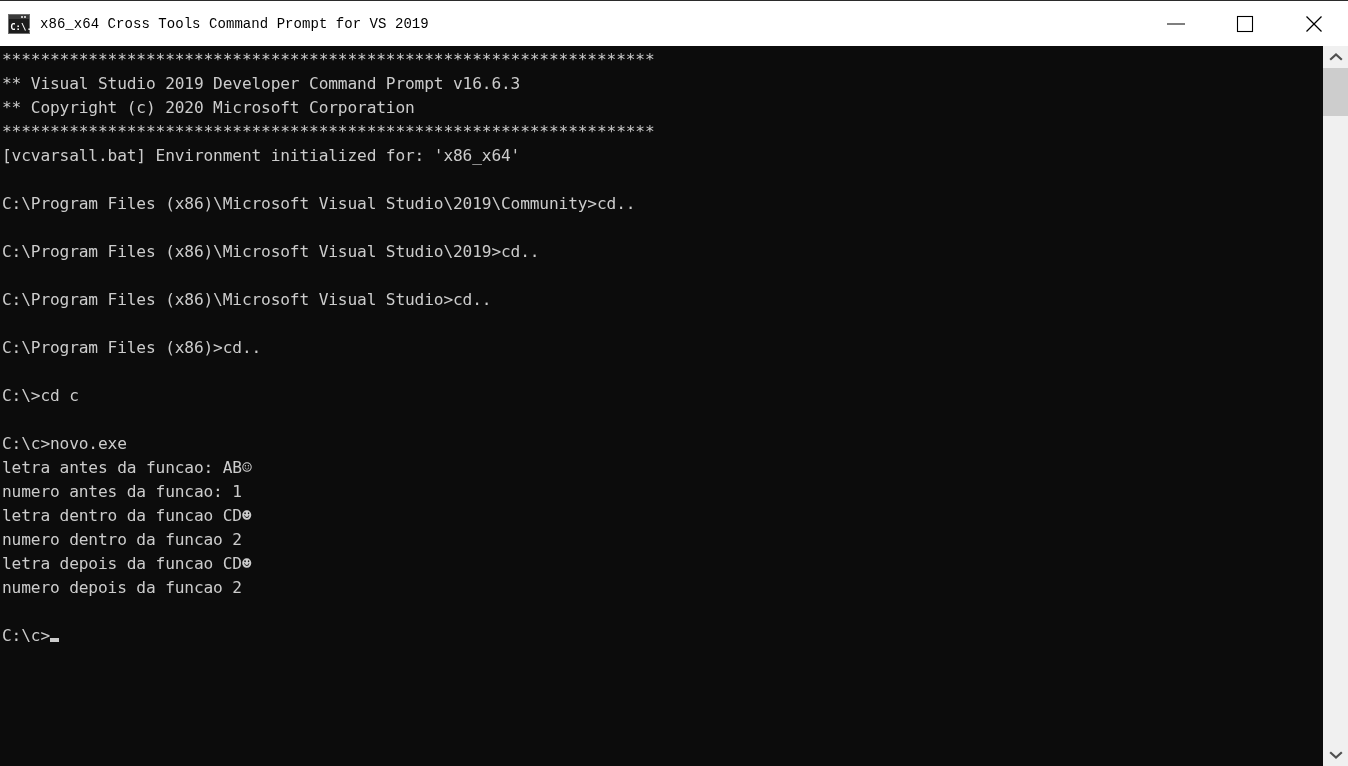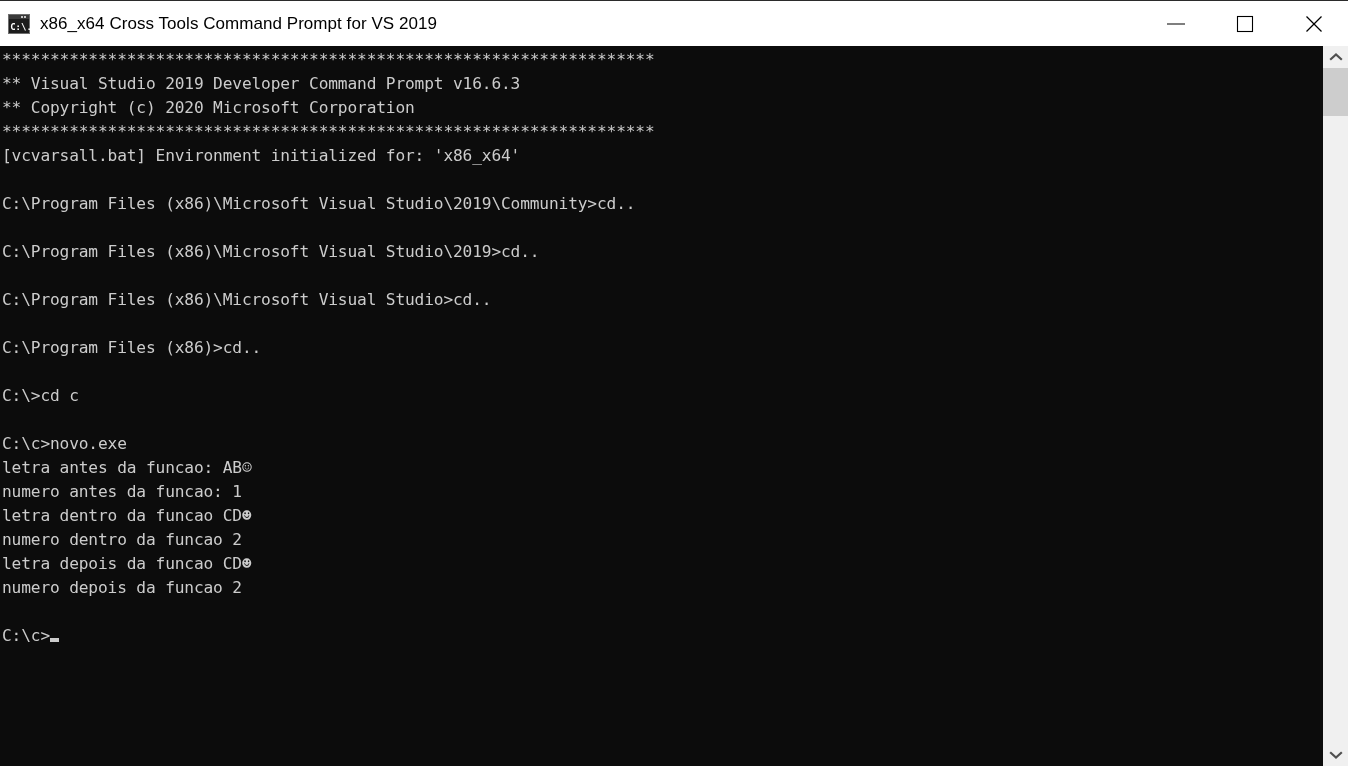--- a/index.html
+++ b/index.html
@@ -43,23 +43,23 @@
     height: 100%;
   }
   .app-icon {
     width: 22px;
     height: 20px;
     margin-right: 10px;
     flex: 0 0 auto;
     display: block;
   }
   .title-text {
-    font-size: 17px;
+    font-size: 14px;
     color: #000000;
-    font-family: Liberation Sans, sans-serif;
+    font-family: Liberation Mono, monospace;
     white-space: nowrap;
     letter-spacing: 0.05px;
   }
   .titlebar-controls {
     position: absolute;
     right: 0;
     top: 0;
     height: 46px;
     display: flex;
     align-items: stretch;

